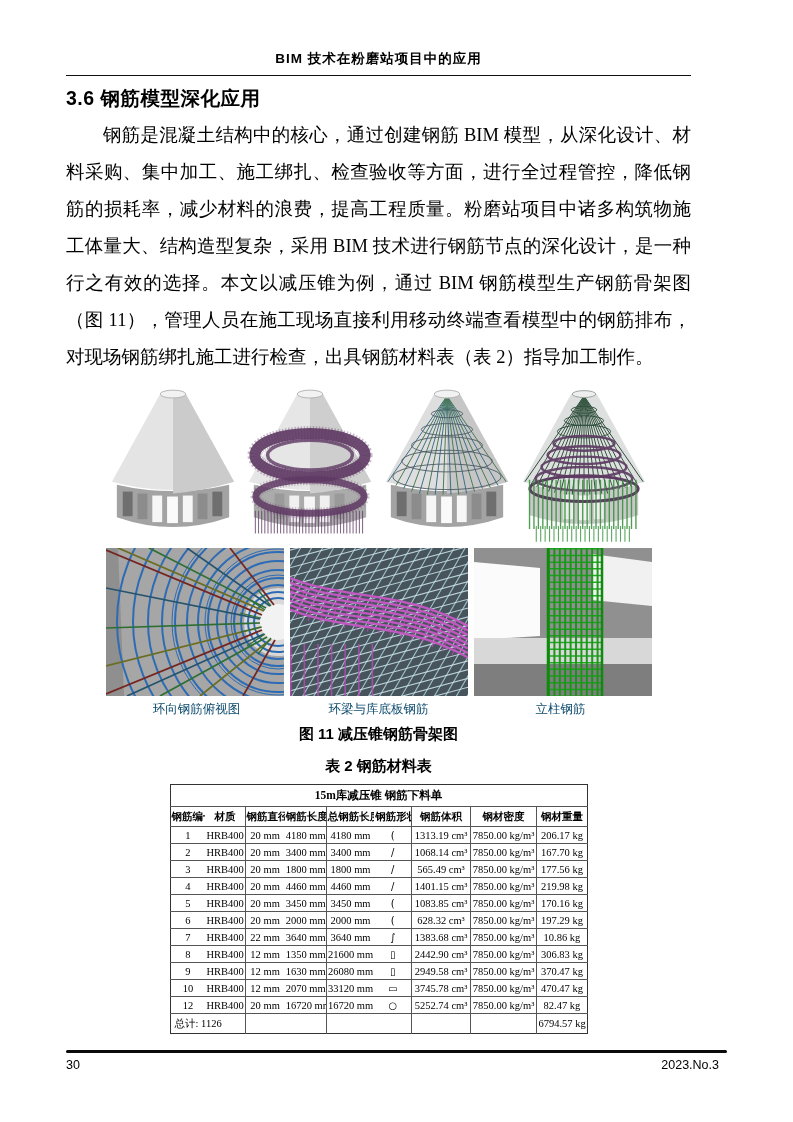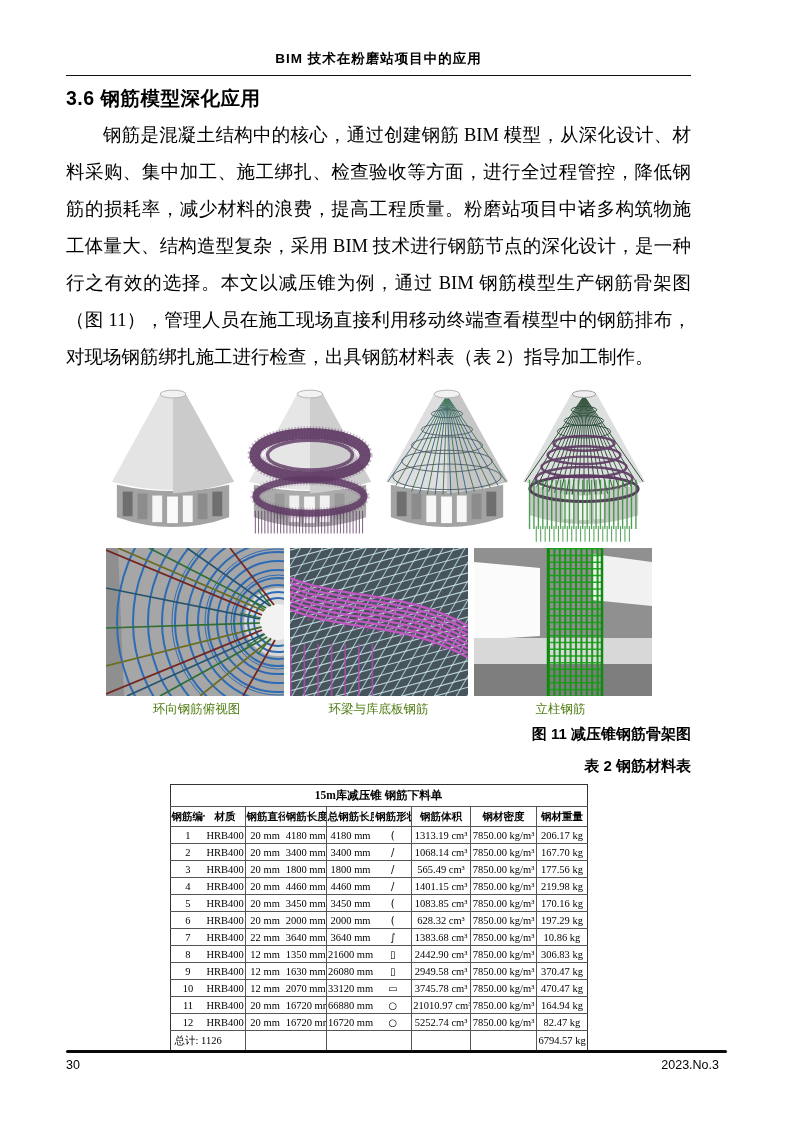--- a/index.html
+++ b/index.html
@@ -15,22 +15,22 @@
 
   .body-paragraph{font-size:18.5px;line-height:37px;text-align:justify;text-indent:2em;
         margin:4px 0 10px 0;}
 
   figure{margin:0;padding:0;}
   .fig-row{display:flex;justify-content:center;align-items:flex-end;}
   .fig-row-top{gap:5px;margin-bottom:4px;}
   .fig-row-bottom{gap:6px;}
   .fig-row svg{display:block;}
   .fig-sublabels{display:flex;width:546px;margin:5px auto 0 auto;}
-  .fig-sublabels span{flex:1;text-align:center;font-size:12.5px;color:#4d7c0f;}
-  .fig-caption,.table-caption{text-align:right;font-family:"Liberation Sans",sans-serif;
+  .fig-sublabels span{flex:1;text-align:center;font-size:12.5px;color:#0c4a6e;}
+  .fig-caption,.table-caption{text-align:center;font-family:"Liberation Sans",sans-serif;
         font-weight:700;font-size:15px;}
   .fig-caption{margin-top:7px;}
   .table-caption{margin:13px 0 8px 0;}
 
   table.rebar{width:418px;margin:0 auto;border-collapse:collapse;border:1.5px solid #333;
         font-size:10.5px;font-family:"Liberation Serif",serif;table-layout:fixed;}
   table.rebar td,table.rebar th{border-top:1px solid #555;padding:2.5px 1px;text-align:center;
         font-weight:400;white-space:nowrap;overflow:hidden;}
   table.rebar tr.title-row th{border-top:none;font-weight:700;font-size:11.5px;padding:3px 0;}
   table.rebar tr.header-row th{font-weight:700;}
@@ -375,31 +375,20 @@
             <td>HRB400</td>
             <td class="gl">12 mm</td>
             <td>2070 mm</td>
             <td class="gl">33120 mm</td>
             <td class="shape">▭</td>
             <td class="gl">3745.78 cm³</td>
             <td class="gl">7850.00 kg/m³</td>
             <td class="gl">470.47 kg</td>
           </tr>
           <tr>
-            <td>11</td>
-            <td>HRB400</td>
-            <td class="gl">20 mm</td>
-            <td>16720 mm</td>
-            <td class="gl">66880 mm</td>
-            <td class="shape">○</td>
-            <td class="gl">21010.97 cm³</td>
-            <td class="gl">7850.00 kg/m³</td>
-            <td class="gl">164.94 kg</td>
-          </tr>
-          <tr>
             <td>12</td>
             <td>HRB400</td>
             <td class="gl">20 mm</td>
             <td>16720 mm</td>
             <td class="gl">16720 mm</td>
             <td class="shape">○</td>
             <td class="gl">5252.74 cm³</td>
             <td class="gl">7850.00 kg/m³</td>
             <td class="gl">82.47 kg</td>
           </tr>

